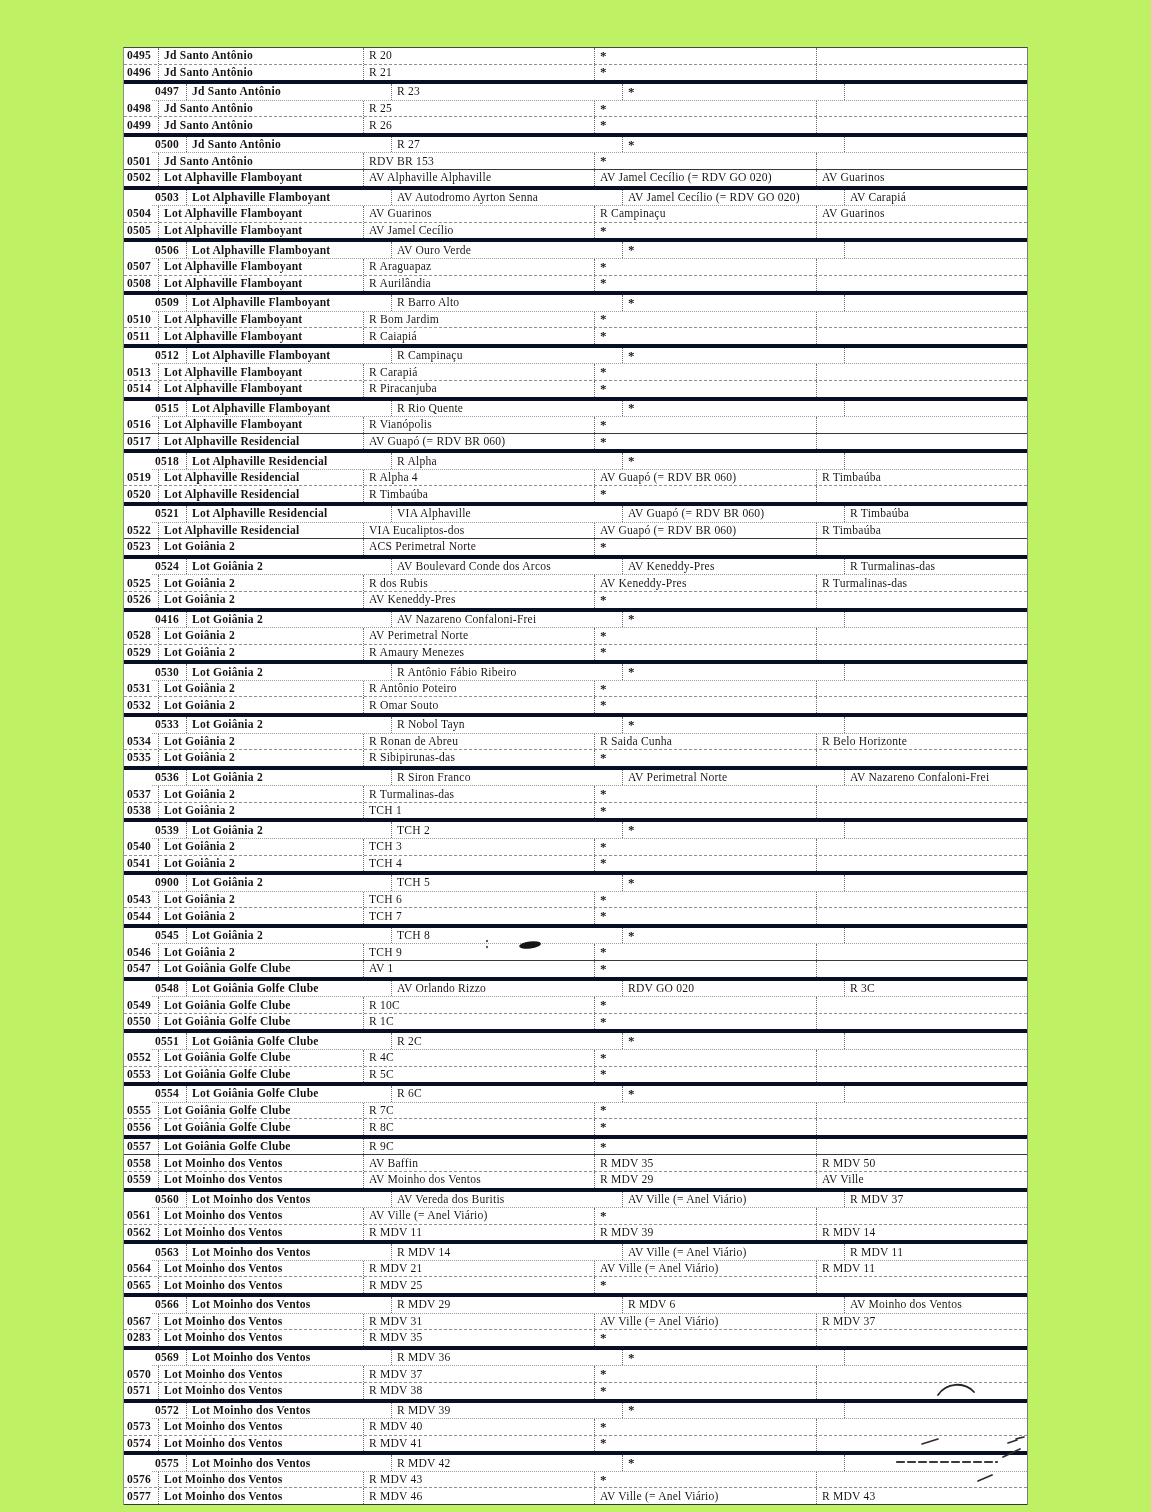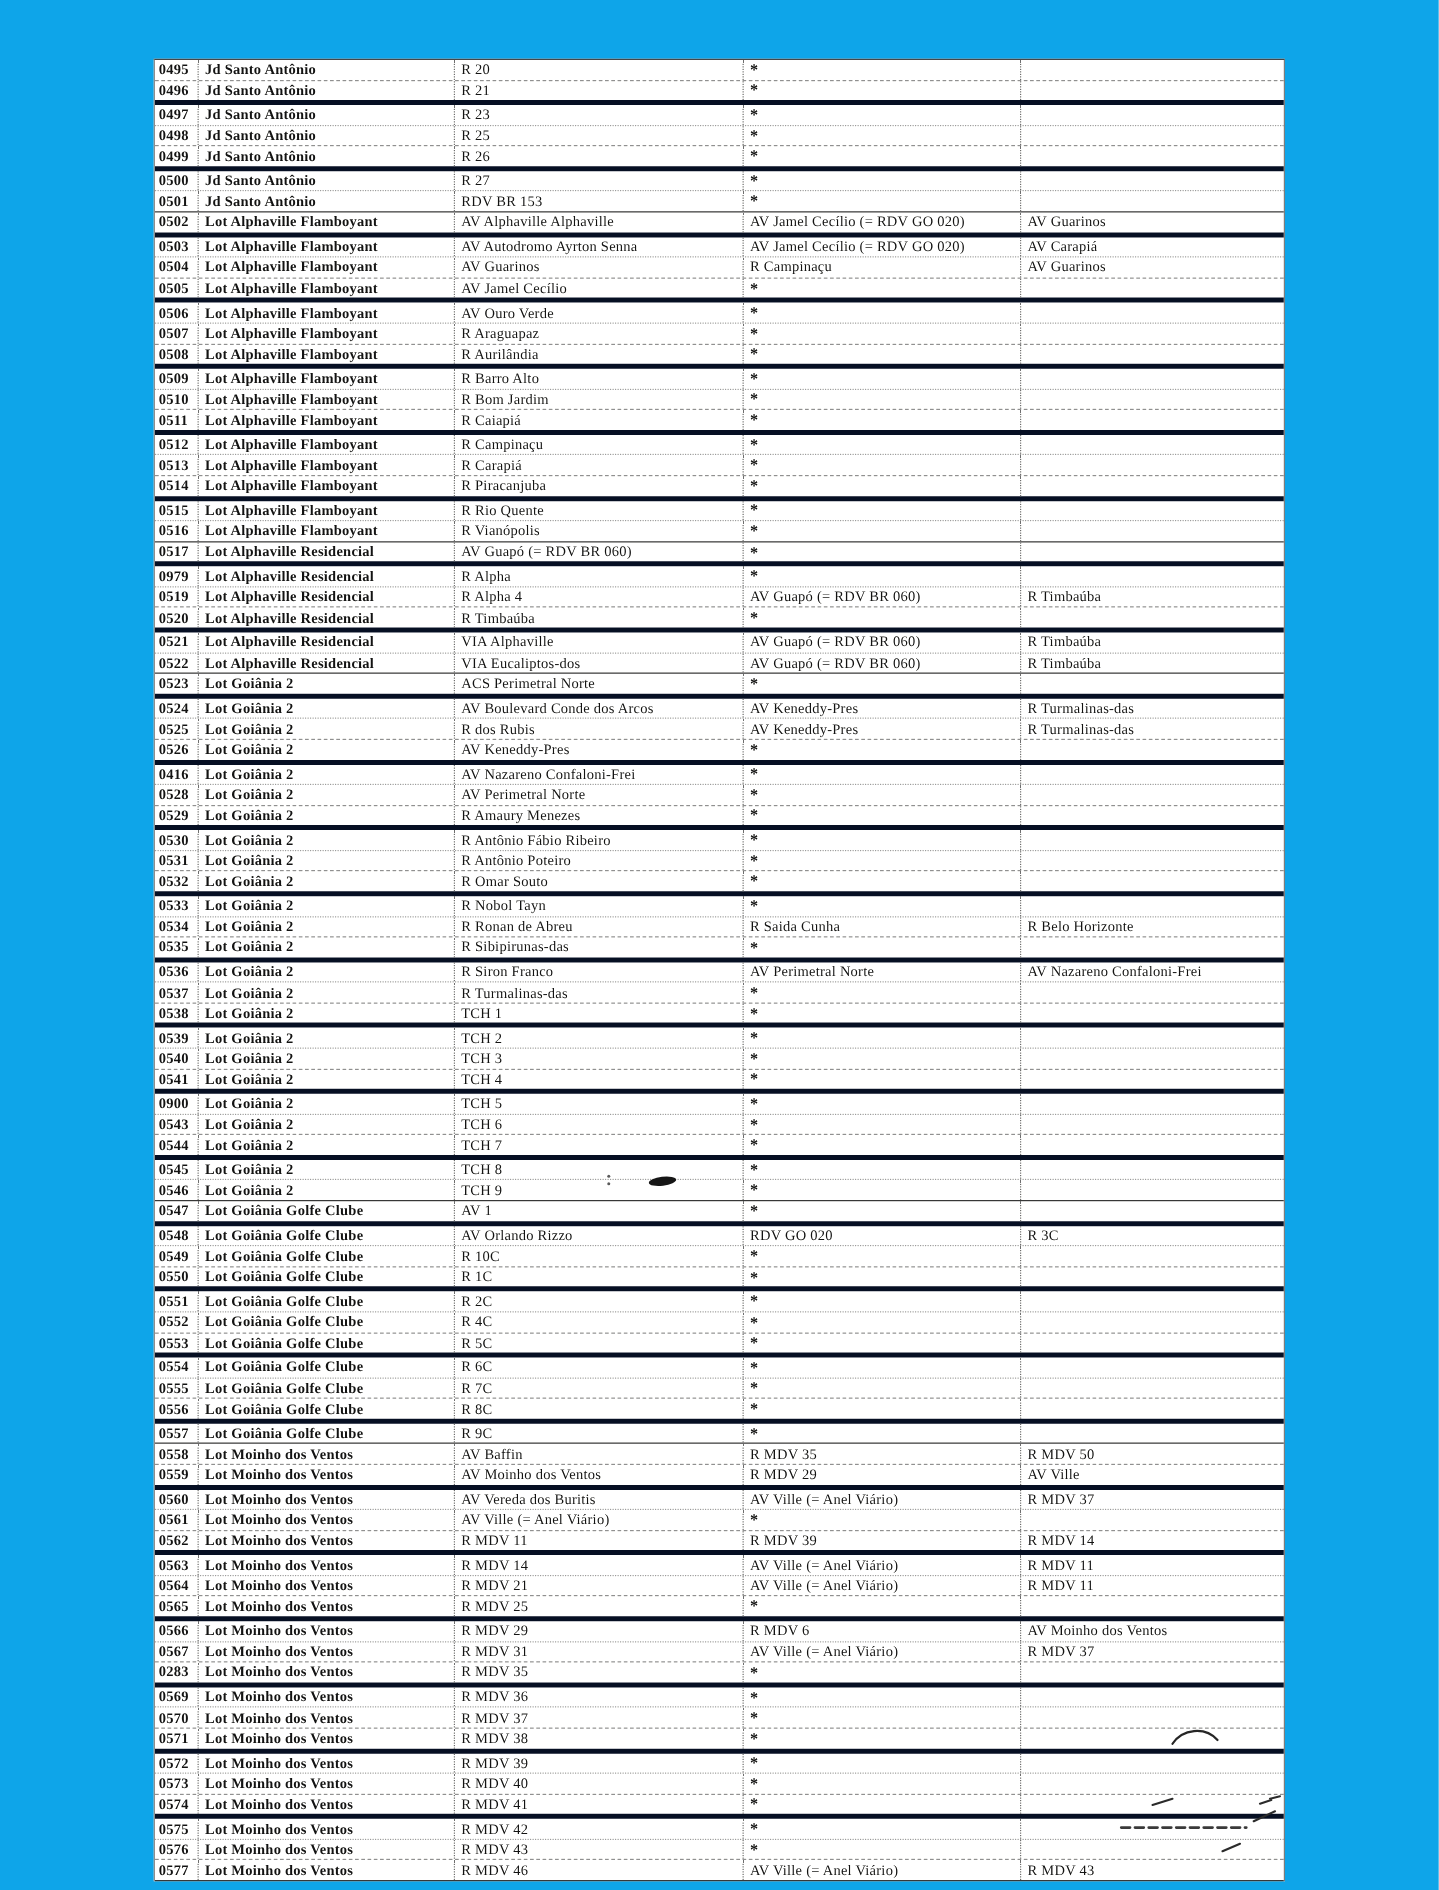--- a/index.html
+++ b/index.html
@@ -2,34 +2,34 @@
 <html><head>
 <meta charset="utf-8">
 <style>
   html,body{margin:0;padding:0;}
   body{
     width:1151px;height:1512px;position:relative;
     background:#fcfcfa;
     font-family:"Liberation Serif", serif;
     overflow:hidden;
   }
-  .page{position:absolute;inset:0;background:#0ea5e9;}
+  .page{position:absolute;inset:0;background:#bef264;}
   .scan-table{
     position:absolute;left:123px;top:47px;width:905px;height:1458px;
     display:flex;flex-direction:column;
     border-top:1.4px solid #4a4a4a;
     border-left:1px solid #8d8d8d;
     border-right:1px solid #7d7d7d;
     box-sizing:border-box;
     filter:blur(0.3px) contrast(1.08);
     background:#fefefc;
   }
   .row{flex:1;display:flex;border-bottom:1px dashed #8f8f8f;min-height:0;}
   .row.dark-line{border-bottom:4px solid #0f172a;font-family:Liberation Serif, serif;}
-  .row.faint-line{border-bottom:1px dotted #9a9a9a;}
+  .row.faint-line{border-bottom:1px dotted #9a9a9a;margin-left:28px;}
   .row.group-end{border-bottom:1.5px solid #3c3c3c;}
   .cell{
     box-sizing:border-box;display:flex;align-items:center;
     padding:0 2px 0 5px;white-space:nowrap;overflow:hidden;
     font-size:11.6px;color:#1b1b1b;letter-spacing:.2px;
   }
   .cell + .cell{border-left:1px dotted #6f6f6f;}
   .c0{width:34px;font-weight:bold;padding-left:3px;}
   .c1{width:205px;font-weight:bold;}
   .c2{width:231px;}
@@ -199,21 +199,21 @@
         <div class="cell c4"></div>
       </div>
       <div class="row dark-line">
         <div class="cell c0">0517</div>
         <div class="cell c1">Lot Alphaville Residencial</div>
         <div class="cell c2">AV Guapó (= RDV BR 060)</div>
         <div class="cell c3 star">*</div>
         <div class="cell c4"></div>
       </div>
       <div class="row faint-line">
-        <div class="cell c0">0979</div>
+        <div class="cell c0">0518</div>
         <div class="cell c1">Lot Alphaville Residencial</div>
         <div class="cell c2">R Alpha</div>
         <div class="cell c3 star">*</div>
         <div class="cell c4"></div>
       </div>
       <div class="row">
         <div class="cell c0">0519</div>
         <div class="cell c1">Lot Alphaville Residencial</div>
         <div class="cell c2">R Alpha 4</div>
         <div class="cell c3">AV Guapó (= RDV BR 060)</div>

